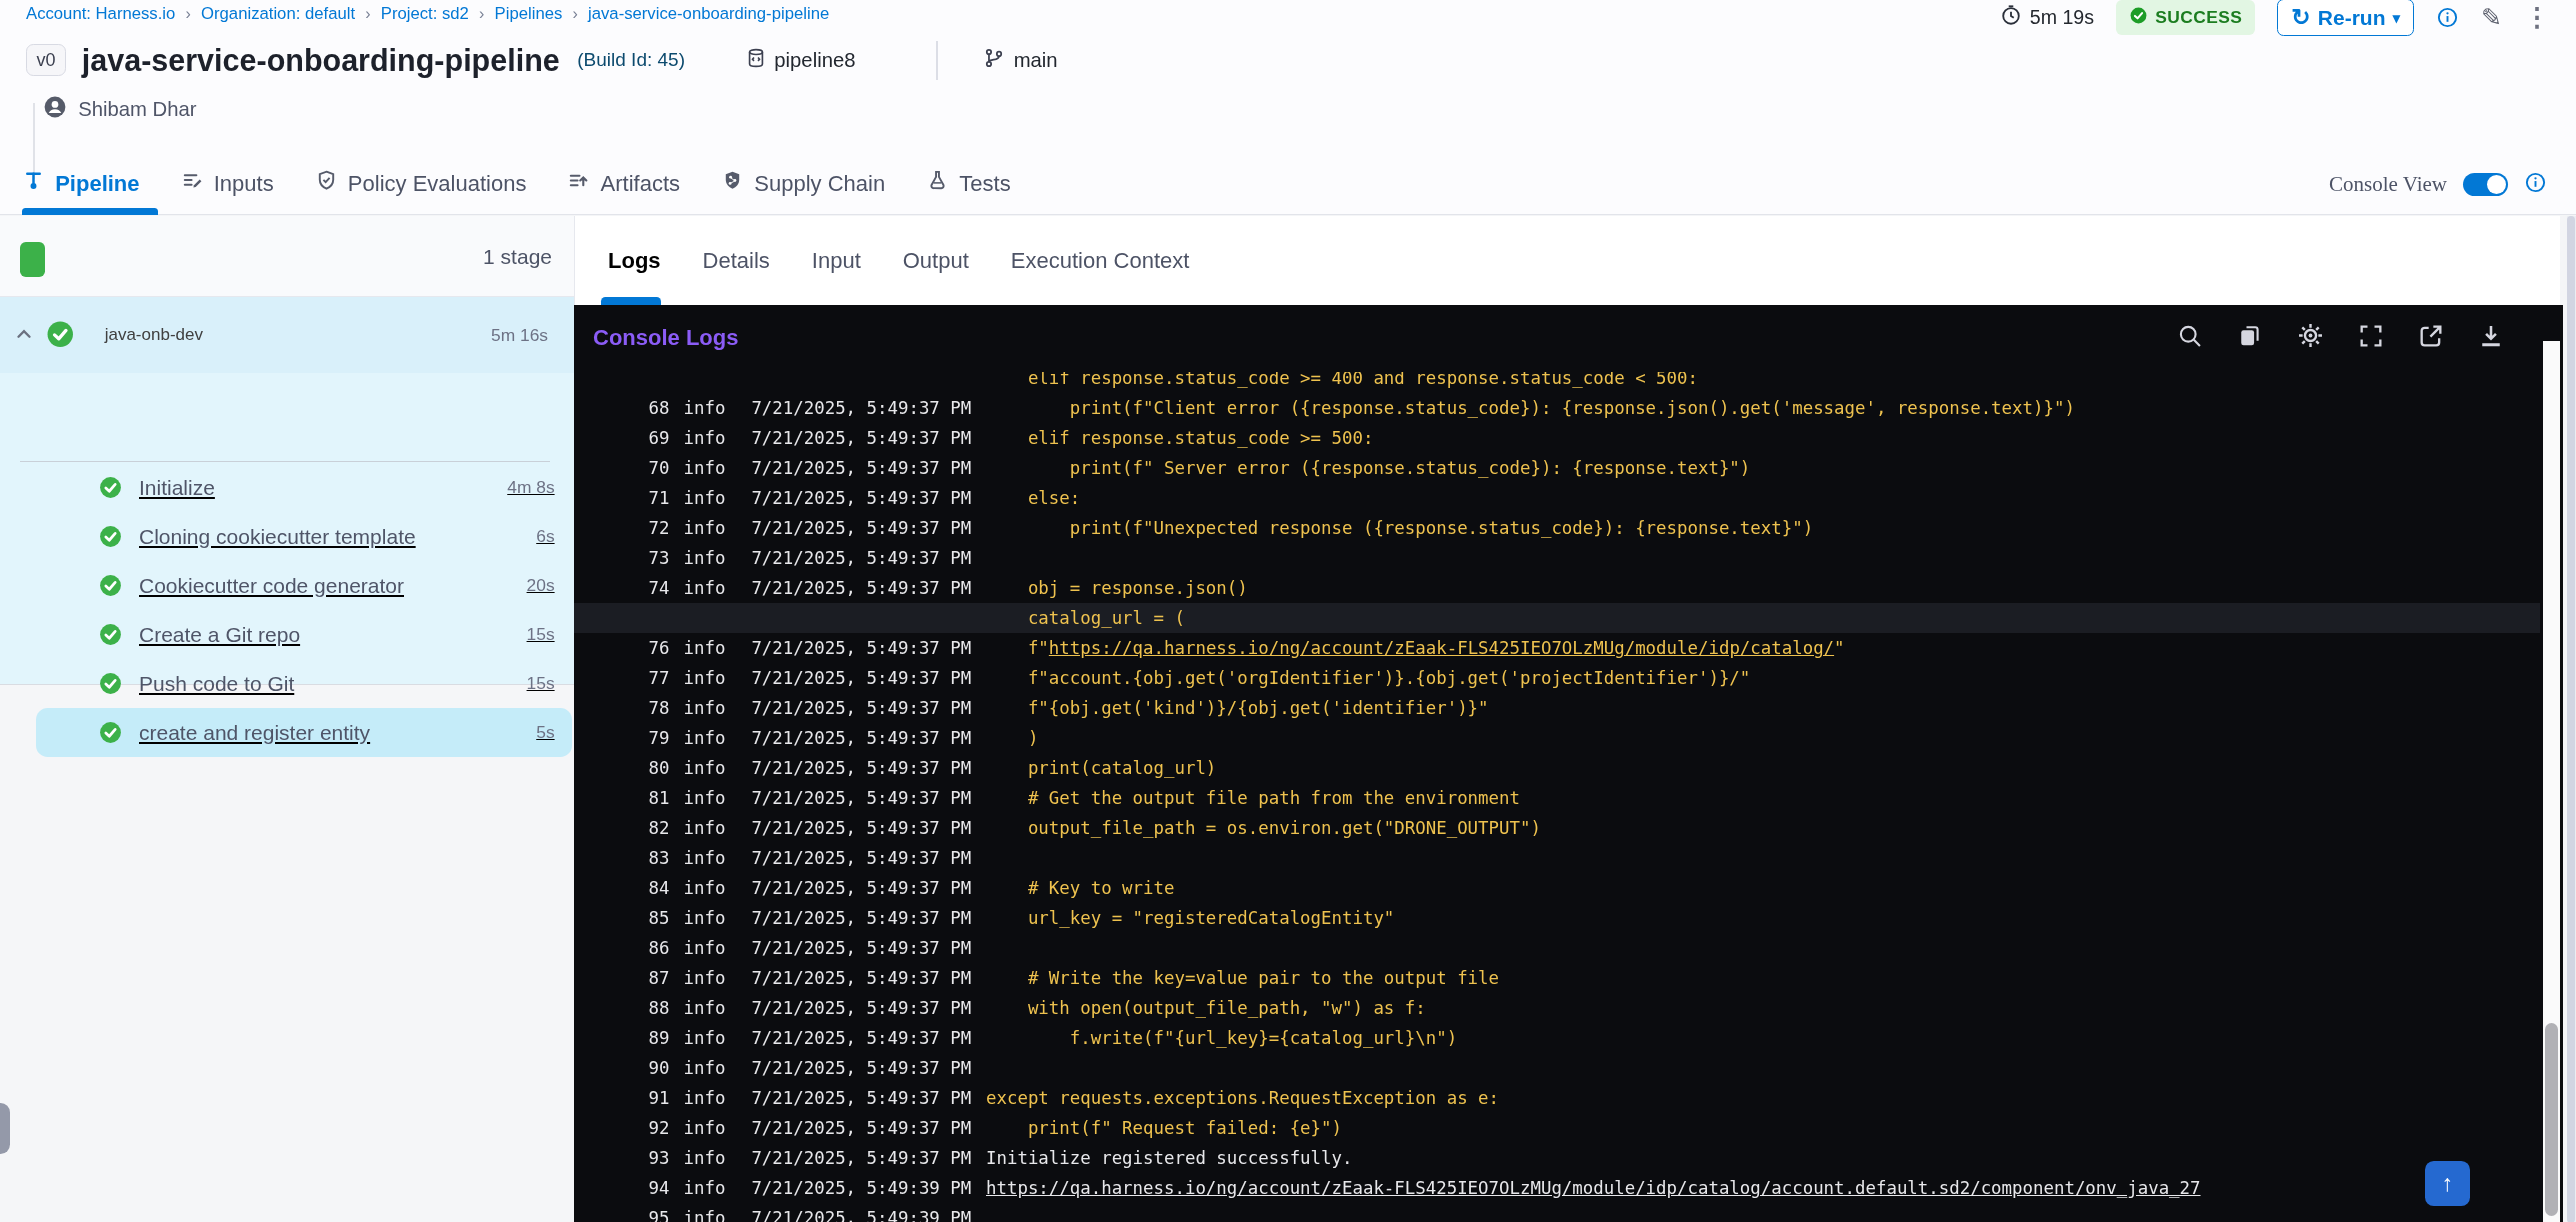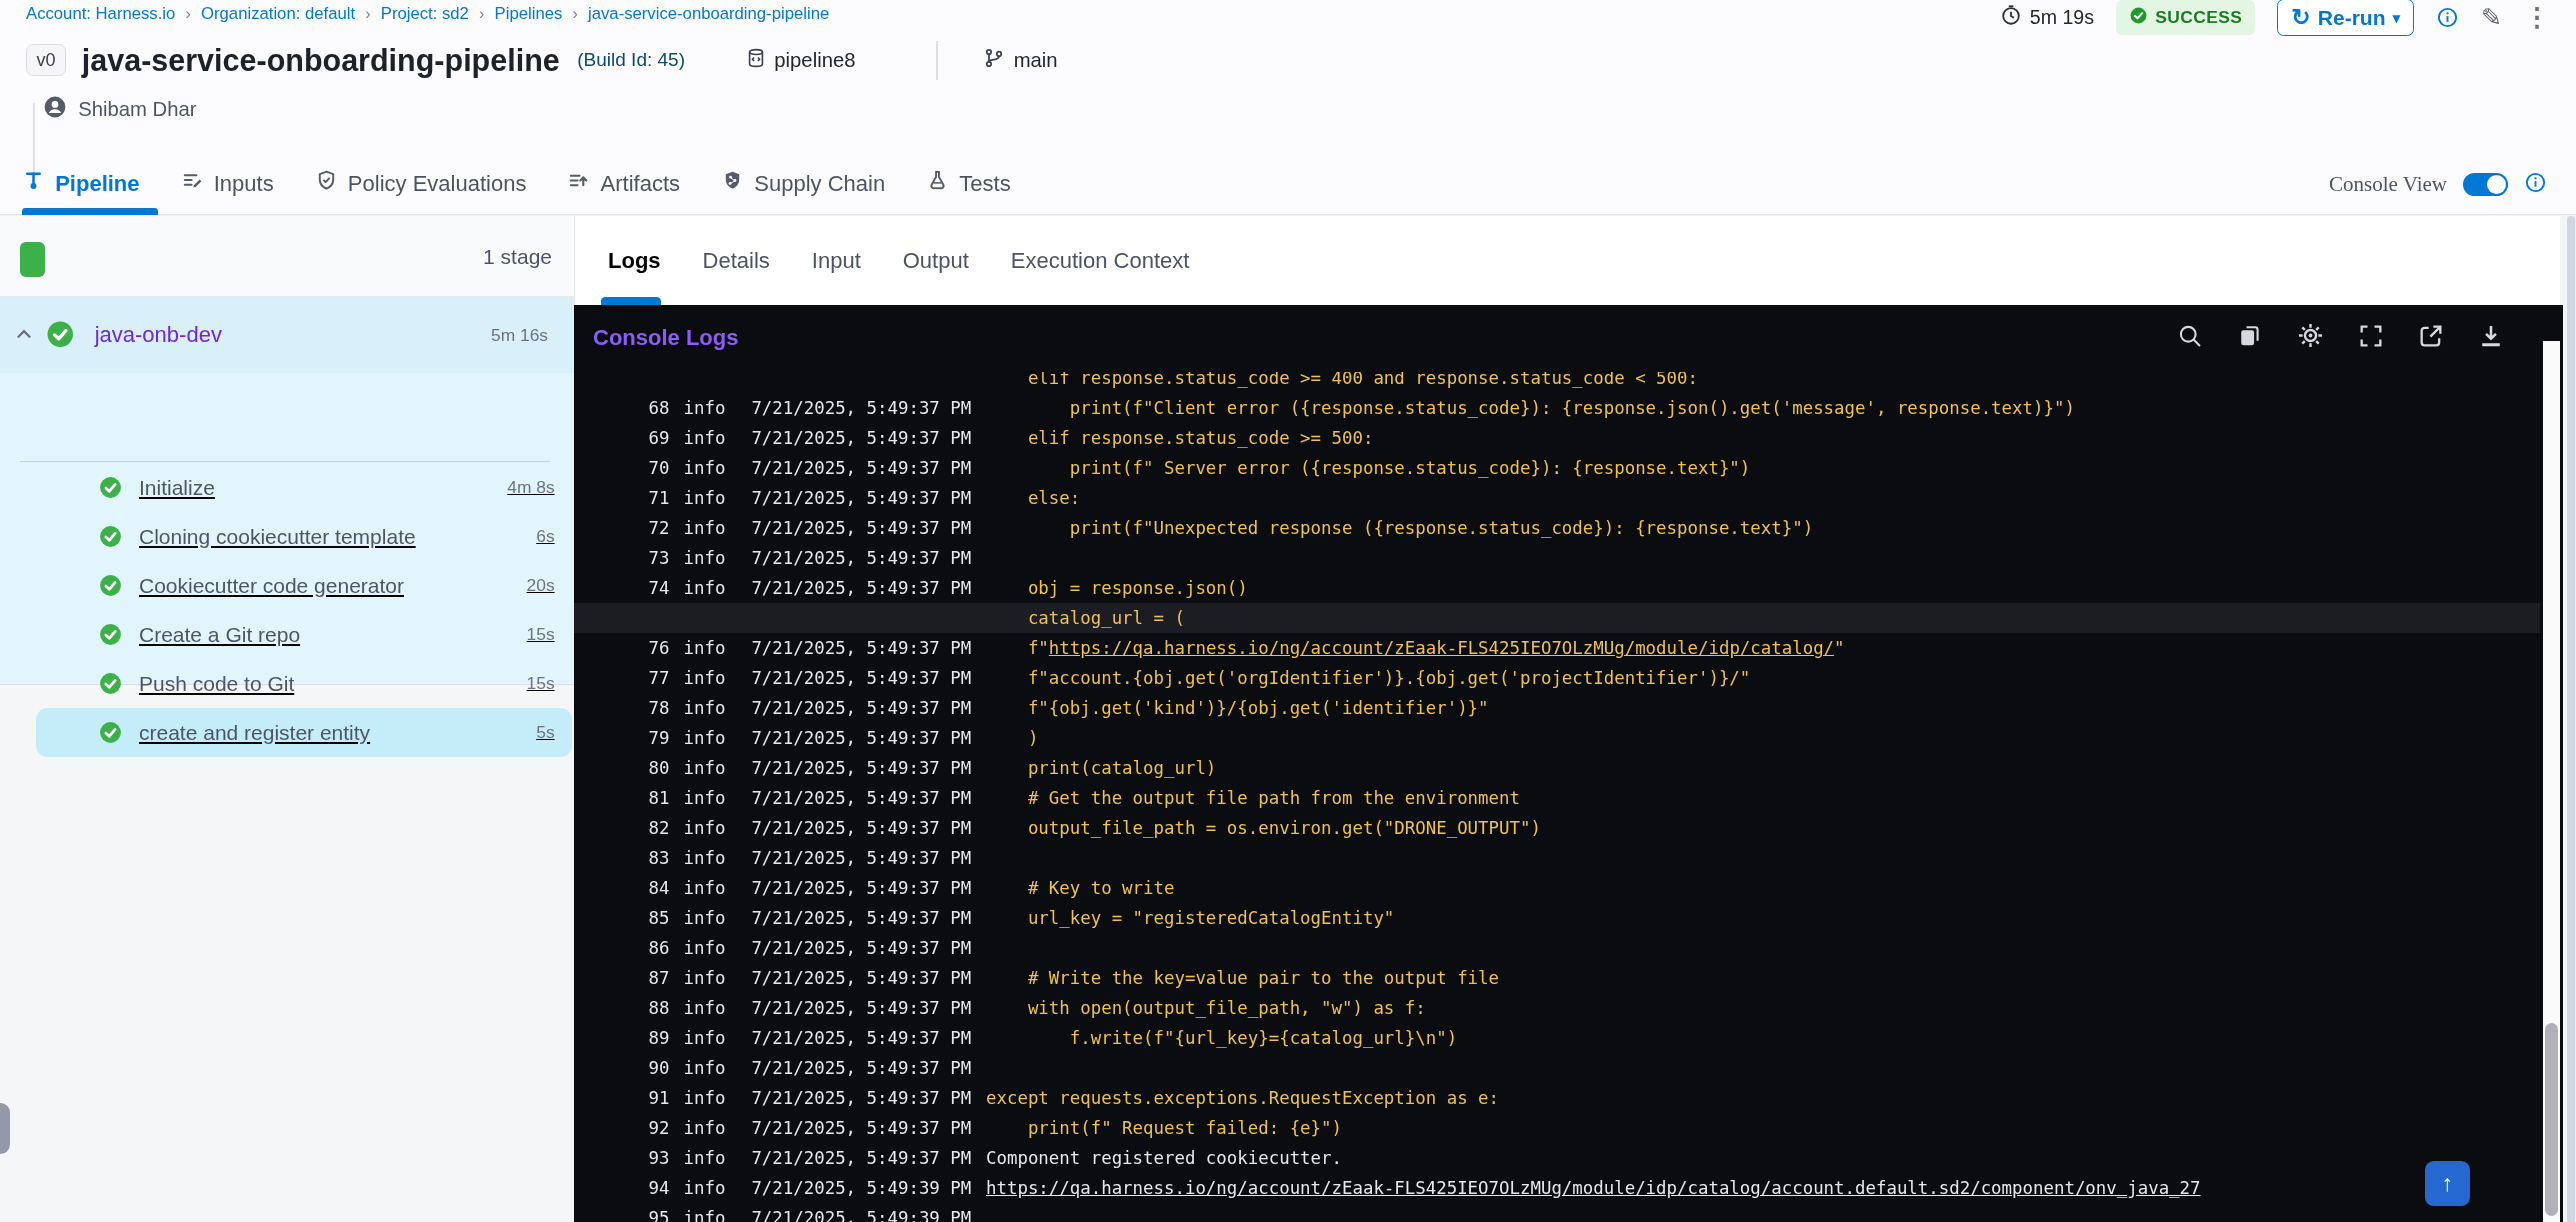--- a/index.html
+++ b/index.html
@@ -43,21 +43,21 @@
 
   
   .sidebar { position:absolute; left:0; top:216px; width:574px; height:1006px; background:#f5f6f8; }
   .sidebar-head { position:absolute; left:0; top:0; width:574px; height:81px; background:#f9fafc; border-bottom:0.7px solid #e6e8ee; }
   .stage-square { position:absolute; left:20.3px; top:26px; width:25px; height:35px; border-radius:5.8px; background:#3cb149; }
   .stage-count { position:absolute; right:22px; top:29px; font-size:21px; color:#4d5366; }
   .stage-area { position:absolute; left:0; top:81px; width:574px; height:388px; background:#e2f5fc; border-bottom:0.7px solid #d9dce2; }
   .stage-row { position:absolute; left:0; top:0; width:574px; height:76px; background:#d9f0fa; display:flex; align-items:center; cursor:pointer; }
   .stage-chevron { margin-left:13px; }
   .stage-check { margin-left:10.2px; }
-  .stage-name { margin-left:19px; font-size:22px; color:#6d28d9; }
+  .stage-name { margin-left:29px; font-size:17px; color:#404040; }
   .stage-duration { margin-left:auto; margin-right:26px; font-size:17.4px; color:#6d7285; }
   .stage-divider { position:absolute; left:20.3px; top:164px; width:530px; height:0.7px; background:#c9d0d8; }
   .steps { position:absolute; left:0; top:166px; width:574px; }
   .step-row { position:relative; width:536px; height:49px; margin-left:36px; display:flex; align-items:center; border-radius:11.6px; cursor:pointer;text-decoration:underline; }
   .step-row.selected { background:#c5ecf9; }
   .step-check { margin-left:62px; display:flex; }
   .step-label { margin-left:16px; font-size:21px; color:#4f5568; white-space:nowrap; }
   .step-duration { margin-left:auto; margin-right:17.4px; font-size:17.4px; color:#6d7285; }
   .side-pill { position:absolute; left:-8.7px; top:887px; width:19px; height:51px; border-radius:9.4px; background:#9499a9; }
 
@@ -521,21 +521,21 @@
           <div class="log-row">
     <span class="log-num">92</span><span class="log-level">info</span><span class="log-time">7/21/2025, 5:49:37 PM</span>
     <span class="log-code code">except requests.exceptions.RequestException as e:</span>
   </div>
           <div class="log-row">
     <span class="log-num">93</span><span class="log-level">info</span><span class="log-time">7/21/2025, 5:49:37 PM</span>
     <span class="log-code code">    print(f" Request failed: {e}")</span>
   </div>
           <div class="log-row">
     <span class="log-num">94</span><span class="log-level">info</span><span class="log-time">7/21/2025, 5:49:39 PM</span>
-    <span class="log-code plain">Component registered cookiecutter.</span>
+    <span class="log-code plain">Initialize registered successfully.</span>
   </div>
           <div class="log-row">
     <span class="log-num">95</span><span class="log-level">info</span><span class="log-time">7/21/2025, 5:49:39 PM</span>
     <span class="log-code plain"><span></span><span class="log-link">https://qa.harness.io/ng/account/zEaak-FLS425IEO7OLzMUg/module/idp/catalog/account.default.sd2/component/onv_java_27</span><span></span></span>
   </div>
         </div>
     </div>
 
     <div class="console-scrollbar">
       <div class="console-scroll-thumb"></div>

